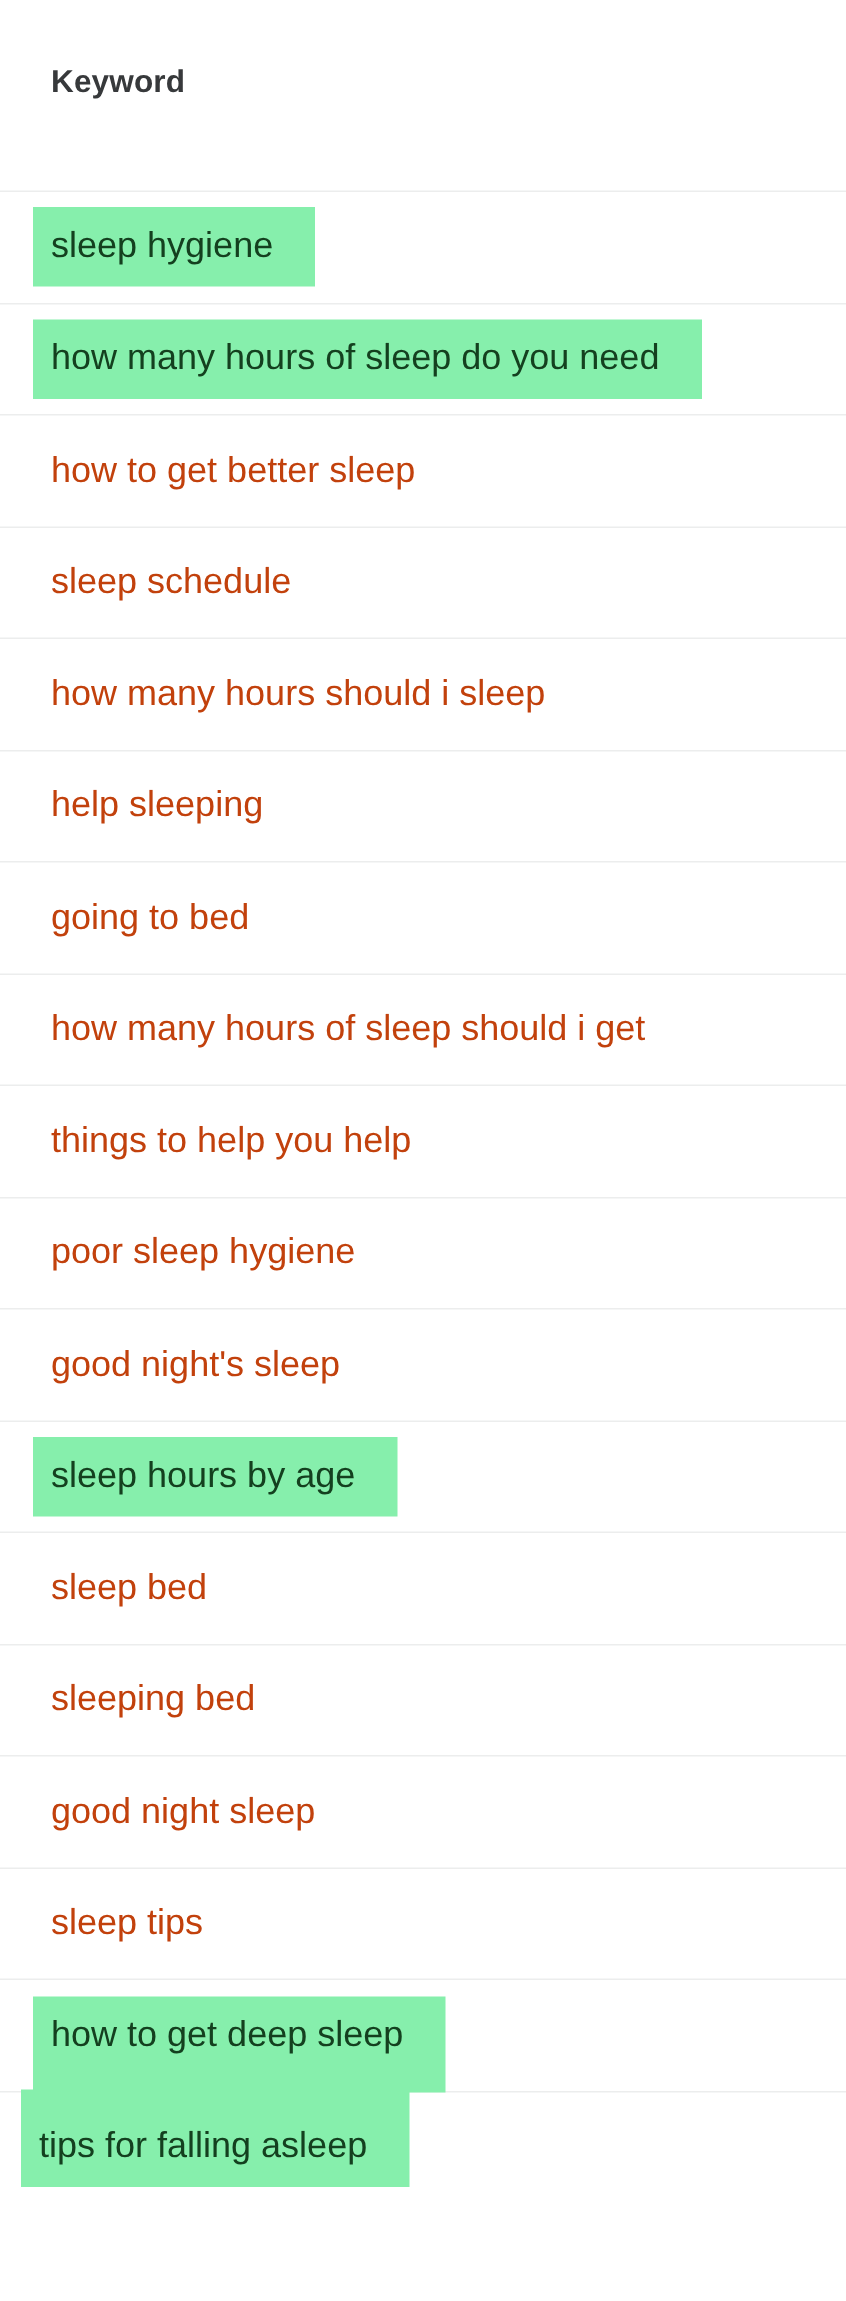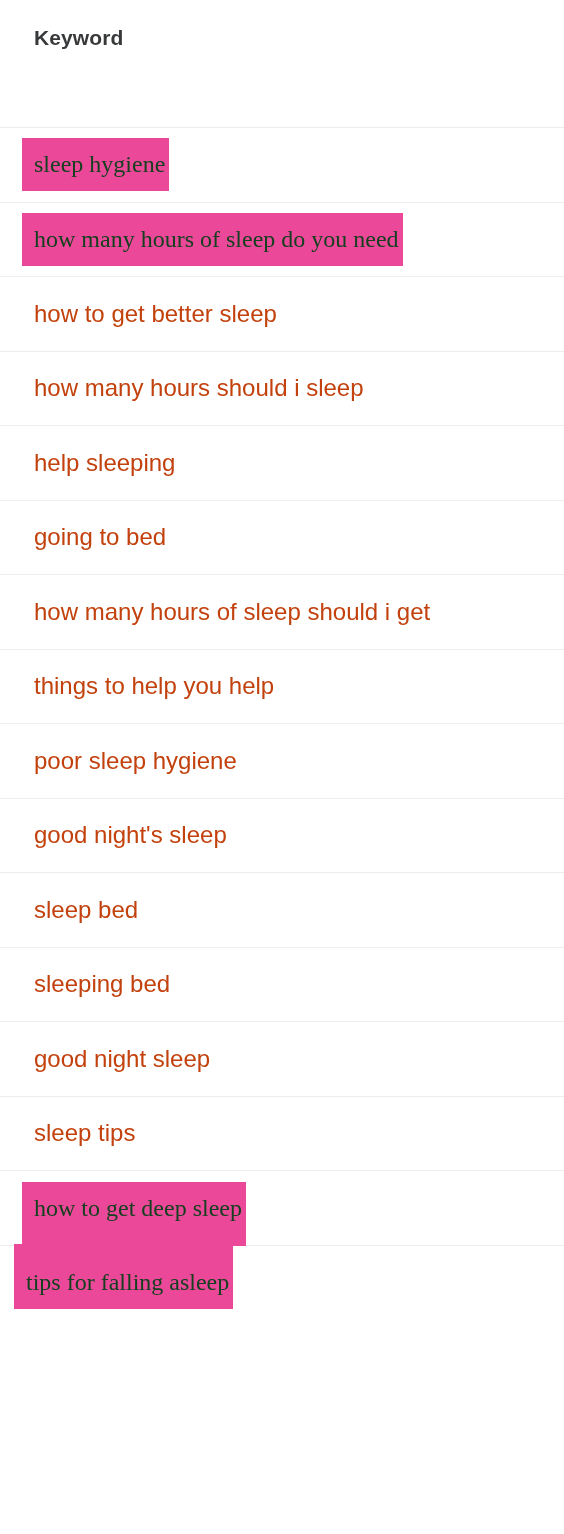--- a/index.html
+++ b/index.html
@@ -22,21 +22,21 @@
 
   
   .table-header {
     height: 127px;
     box-sizing: border-box;
     position: relative;
   }
   .header-cell {
     position: absolute;
     left: 34px;
-    top: 26px;
+    top: 43px;
     font-size: 21px;
     font-weight: bold;
     color: #37393b;
     letter-spacing: 0.1px;
   }
 
   
   .rows {
     position: relative;
   }
@@ -60,24 +60,23 @@
     color: #c2410c;
     text-decoration: none;
     white-space: nowrap;
     position: relative;
     z-index: 2;
   }
 
   
   .kw-row.is-highlighted .kw-link {
     margin-left: 22px;
-    padding: 11px 4px 12px 12px;
-    background: #ec4899;
+    padding: 11px 28px 12px 12px;
+    background: #86efac;
     color: #14401f;
-    font-family: Liberation Serif, serif;
   }
 
   
   .kw-row.merge-down .kw-link {
     padding-bottom: 23px;
     margin-bottom: -12px;
   }
   .kw-row.merge-up .kw-link {
     padding-top: 23px;
     margin-top: -12px;
@@ -103,39 +102,45 @@
       <div class="kw-row is-highlighted">
         <span class="kw-link">sleep hygiene</span>
       </div>
       <div class="kw-row is-highlighted">
         <span class="kw-link">how many hours of sleep do you need</span>
       </div>
       <div class="kw-row">
         <span class="kw-link">how to get better sleep</span>
       </div>
       <div class="kw-row">
+        <span class="kw-link">sleep schedule</span>
+      </div>
+      <div class="kw-row">
         <span class="kw-link">how many hours should i sleep</span>
       </div>
       <div class="kw-row">
         <span class="kw-link">help sleeping</span>
       </div>
       <div class="kw-row">
         <span class="kw-link">going to bed</span>
       </div>
       <div class="kw-row">
         <span class="kw-link">how many hours of sleep should i get</span>
       </div>
       <div class="kw-row">
         <span class="kw-link">things to help you help</span>
       </div>
       <div class="kw-row">
         <span class="kw-link">poor sleep hygiene</span>
       </div>
       <div class="kw-row">
         <span class="kw-link">good night's sleep</span>
+      </div>
+      <div class="kw-row is-highlighted">
+        <span class="kw-link">sleep hours by age</span>
       </div>
       <div class="kw-row">
         <span class="kw-link">sleep bed</span>
       </div>
       <div class="kw-row">
         <span class="kw-link">sleeping bed</span>
       </div>
       <div class="kw-row">
         <span class="kw-link">good night sleep</span>
       </div>

